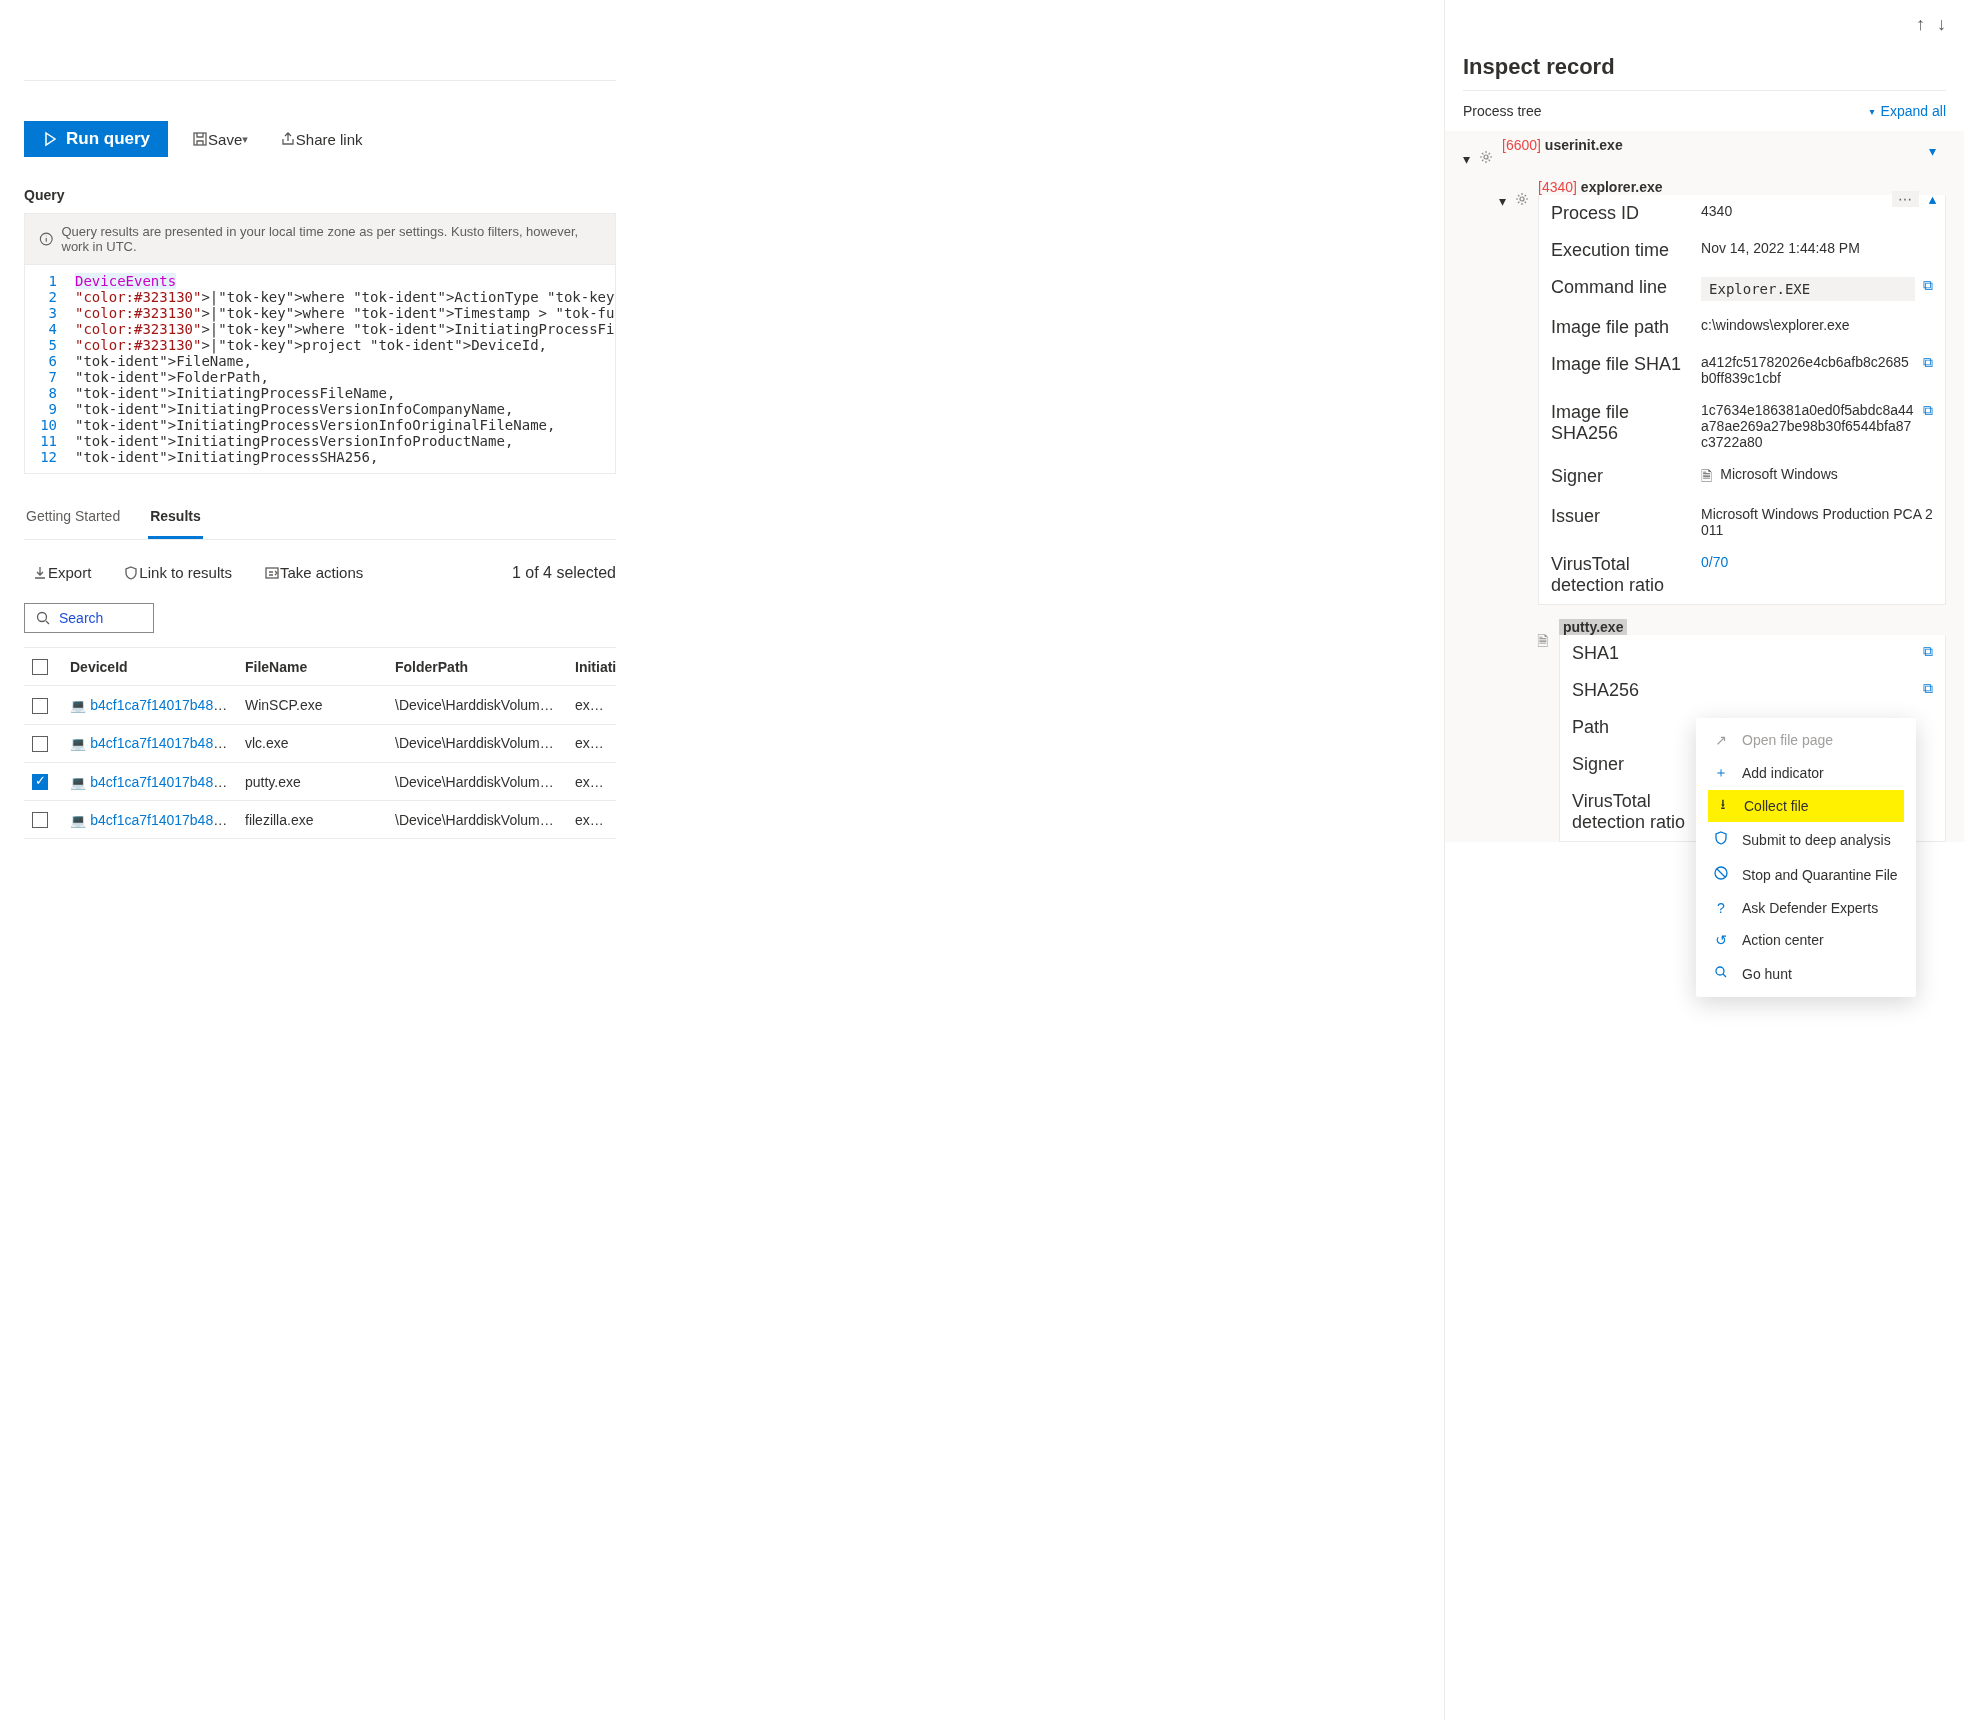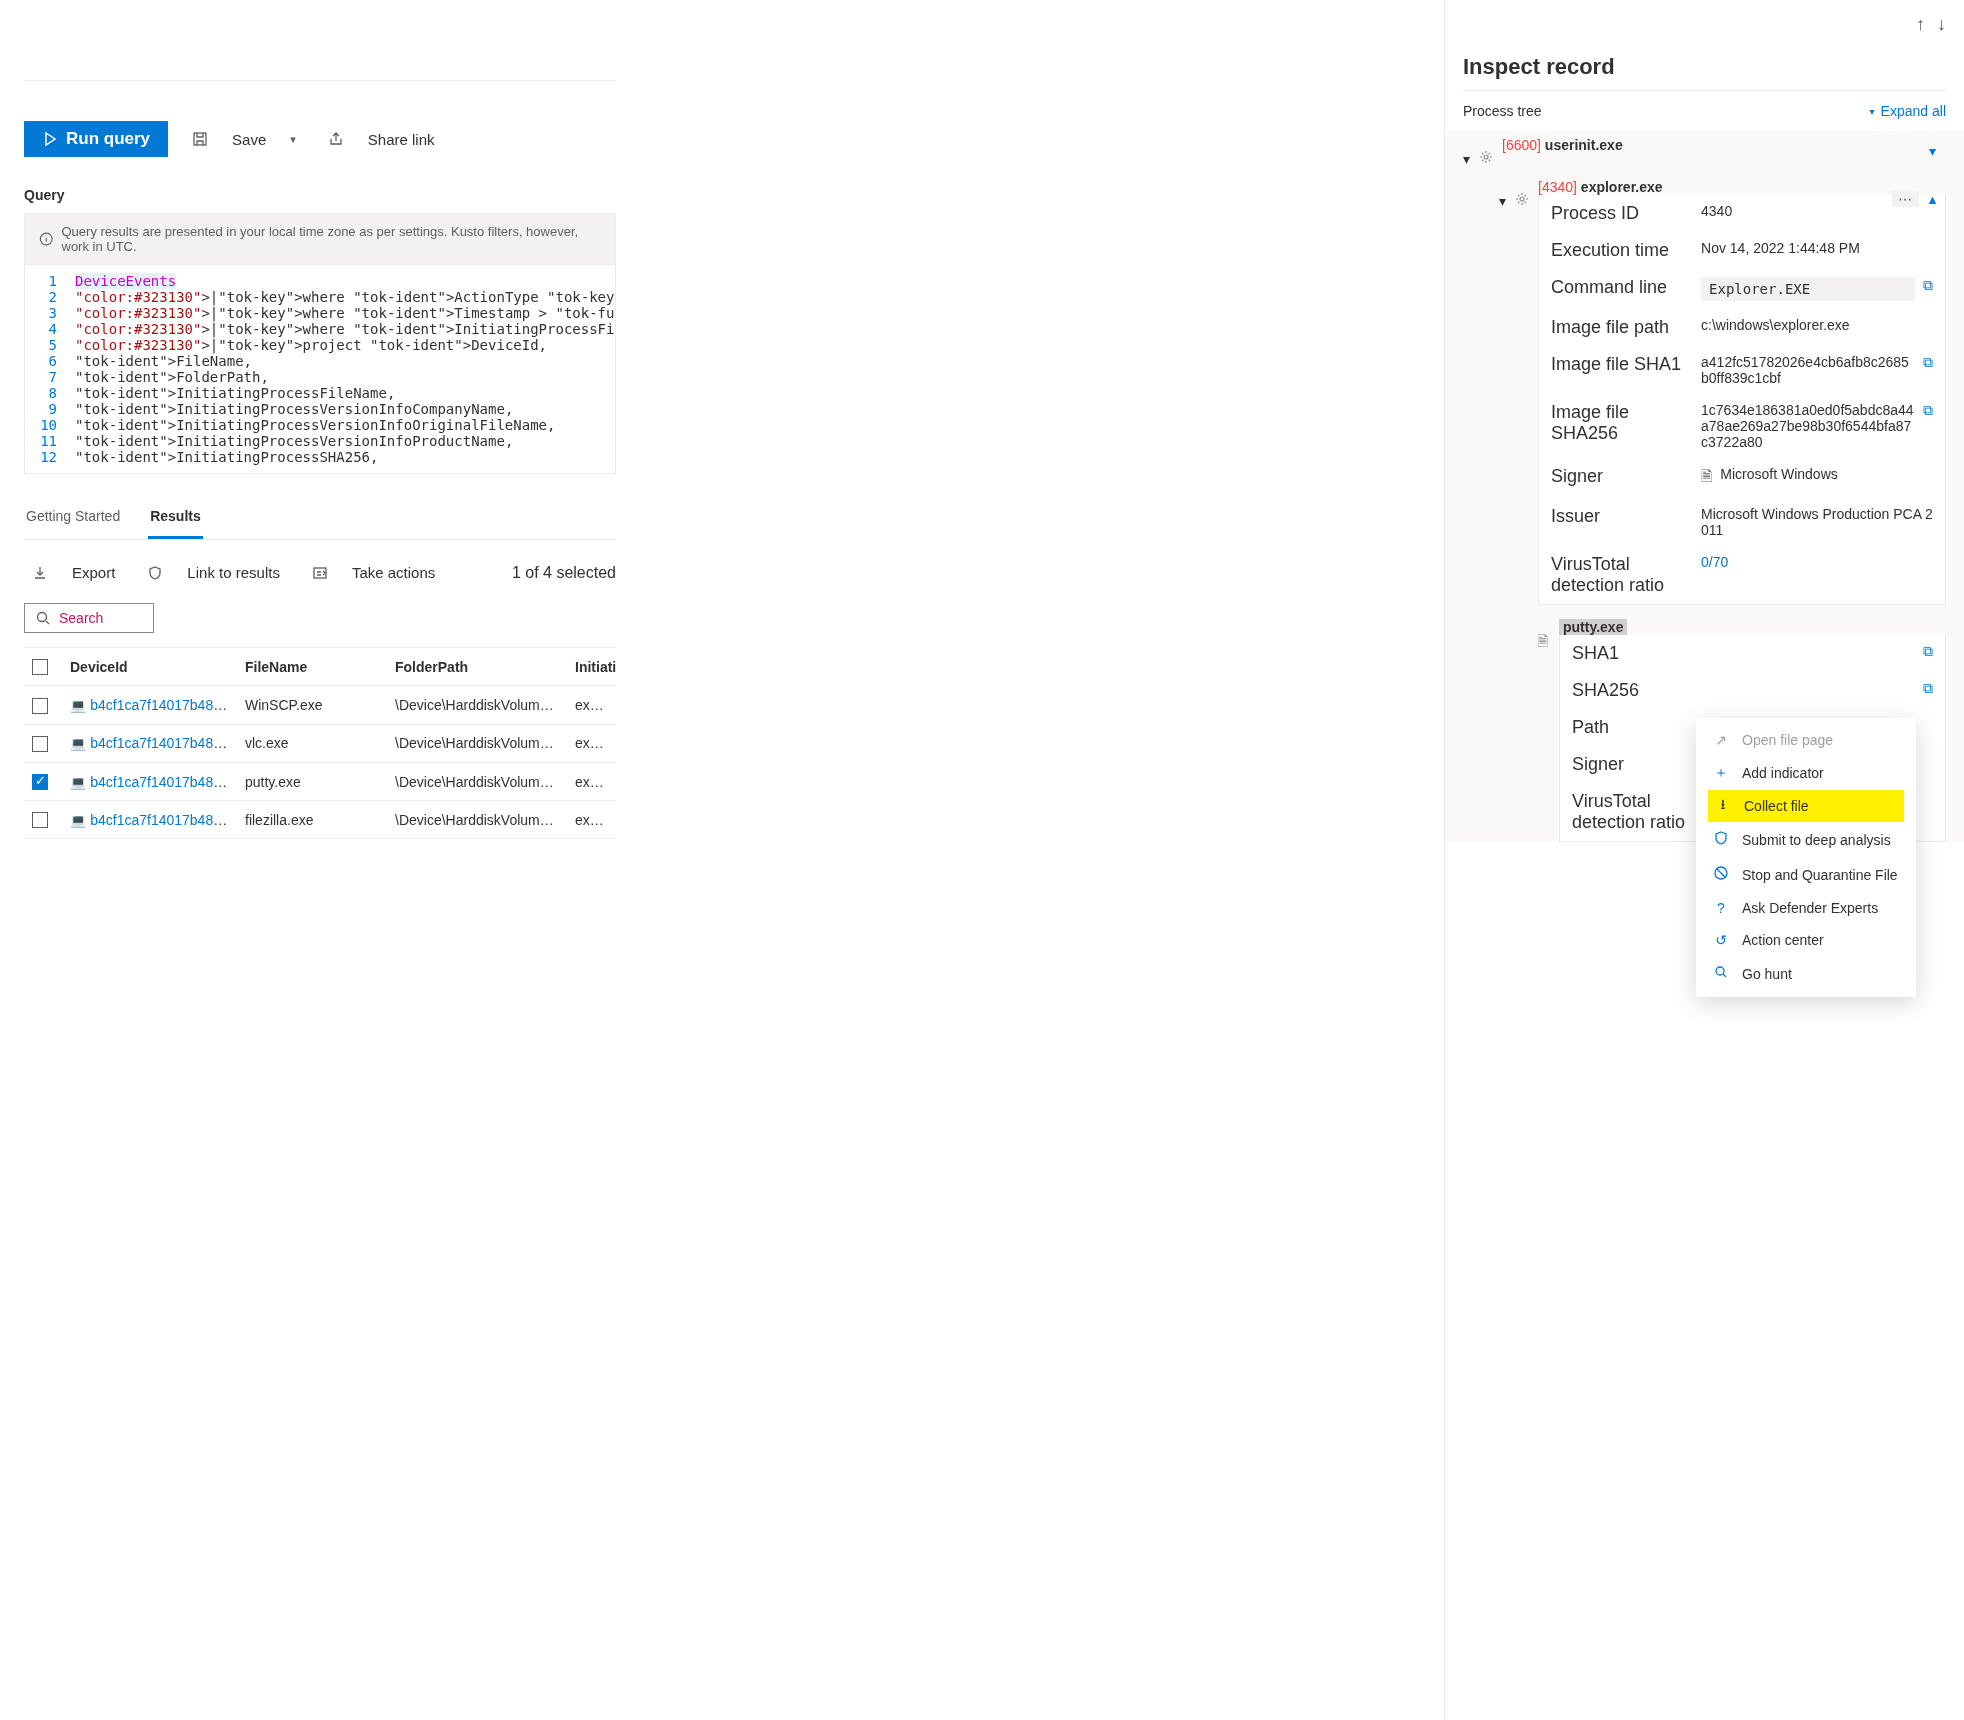--- a/index.html
+++ b/index.html
@@ -3,21 +3,21 @@
 <meta charset="utf-8">
 <style>
   * { box-sizing: border-box; }
   body { margin: 0; font-family: "Segoe UI", Tahoma, sans-serif; background: #fff; color: #323130; font-size: 14px; }
   .app { display: flex; position: relative; min-height: 100vh; }
   .main { flex: 1; padding: 0 24px; max-width: 640px; }
   .main hr.top { border: none; border-top: 1px solid #edebe9; margin: 80px 0 40px 0; }
   .toolbar { display: flex; align-items: center; gap: 16px; margin-bottom: 30px; }
   .btn-primary { background: #0078d4; color: #fff; border: none; padding: 8px 18px; font-size: 17px; font-weight: 600; display: inline-flex; align-items: center; gap: 8px; cursor: pointer; }
   .btn-primary svg, .btn-ghost svg { width: 16px; height: 16px; }
-  .btn-ghost { background: none; border: none; color: #323130; font-size: 15px; display: inline-flex; align-items: center; gap: 24px; cursor: pointer; padding: 6px 8px; }
+  .btn-ghost { background: none; border: none; color: #323130; font-size: 15px; display: inline-flex; align-items: center; gap: 0; cursor: pointer; padding: 6px 8px; }
   .chev { font-size: 11px; color: #605e5c; }
   .label { font-size: 14px; font-weight: 600; margin-bottom: 10px; }
   .info-bar { background: #f3f2f1; padding: 10px 14px; font-size: 13px; color: #605e5c; display: flex; align-items: center; gap: 8px; border: 1px solid #edebe9; }
   .code-editor { font-family: "Consolas", monospace; font-size: 14px; background: #fff; border-left: 1px solid #edebe9; border-right: 1px solid #edebe9; border-bottom: 1px solid #edebe9; padding: 8px 4px; white-space: pre; overflow: hidden; }
   .code-line { display: flex; }
   .gutter { width: 46px; text-align: right; color: #0078d4; padding-right: 18px; user-select: none; flex-shrink: 0; }
   .tok-hl { background: #e6f2fb; }
   .tok-ident { color: #c700c7; }
   .tok-str { color: #a31515; }
   .tabs { display: flex; gap: 26px; margin-top: 22px; border-bottom: 1px solid #edebe9; }
@@ -138,21 +138,21 @@
           </svg>
         <span>Take actions</span>
       </button>
       <div class="filler"></div>
       <span class="sel-count">1 of 4 selected</span>
       <div class="search-box">
         <svg viewBox="0 0 16 16" fill="none" stroke="#605e5c" stroke-width="1.3">
             <circle cx="7" cy="7" r="4.5"></circle>
             <path d="M11 11 l3 3"></path>
           </svg>
-        <span style="color:#be185d;">Search</span>
+        <span style="color:#1d4ed8;">Search</span>
       </div>
     </div>
 
     <table class="results">
       <colgroup>
           <col style="width:38px">
           <col style="width:175px">
           <col style="width:150px">
           <col style="width:180px">
           <col>

